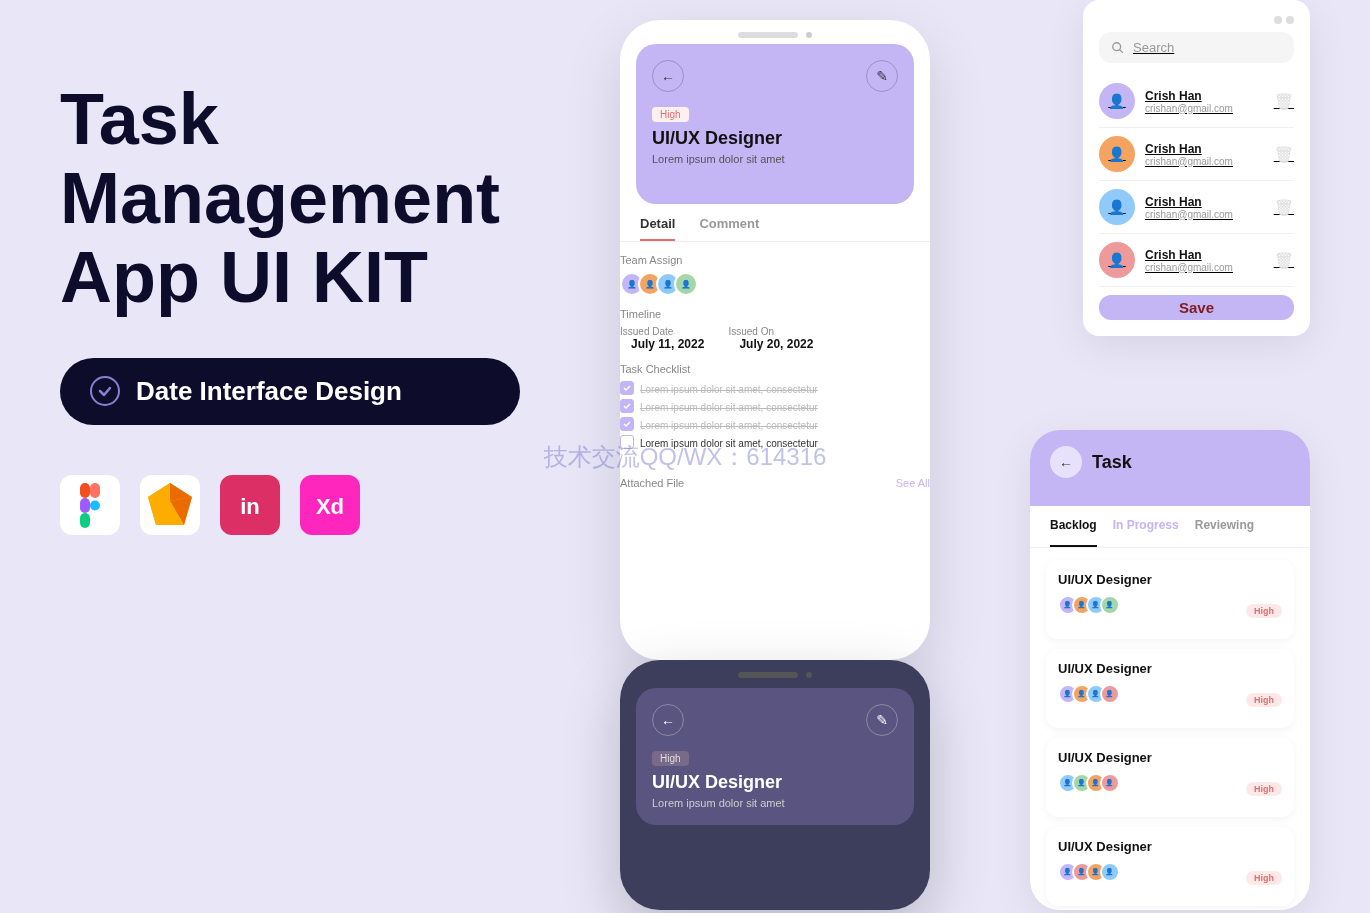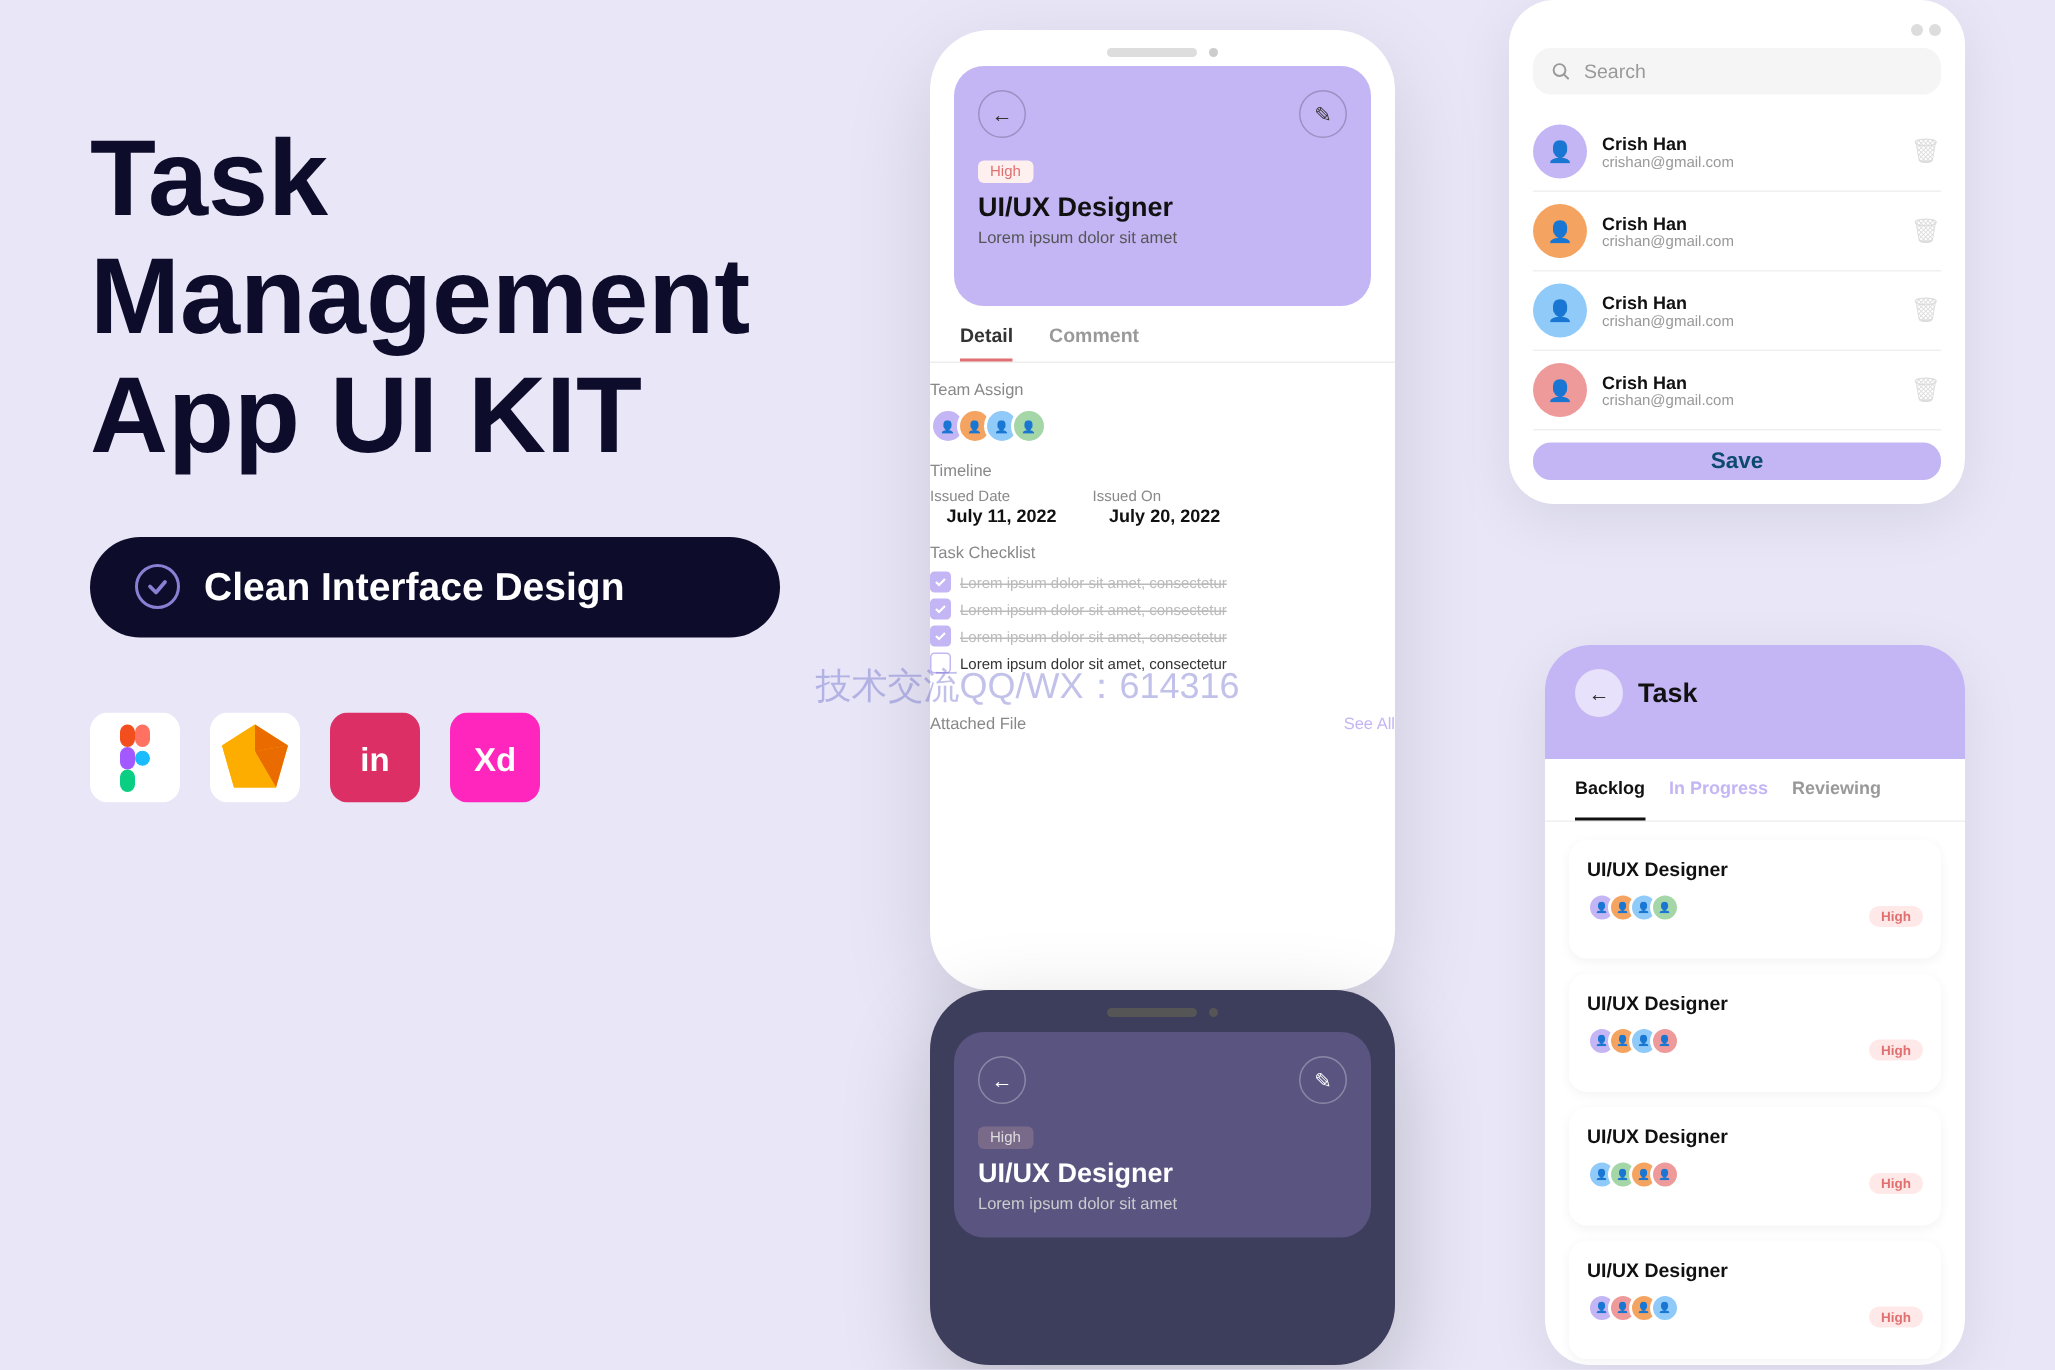--- a/index.html
+++ b/index.html
@@ -307,26 +307,27 @@
       border-radius: 20px;
       padding: 16px;
       margin-top: 4px;
     }
 
     
     .contacts-panel {
       position: absolute;
       right: 60px;
       top: 0;
-      width: 304px;
+      width: 227px;
       background: white;
-      border-radius: 30px;
+      border-radius: 16px;
       box-shadow: 0 10px 40px rgba(0,0,0,0.08);
       padding: 16px;
       overflow: hidden;
+      text-decoration: underline;
     }
 
     .contacts-top-bar {
       display: flex;
       justify-content: flex-end;
       margin-bottom: 8px;
     }
 
     .contacts-dots {
       display: flex;
@@ -398,21 +399,21 @@
     }
 
     .delete-icon {
       color: #ddd;
       font-size: 16px;
       cursor: pointer;
     }
 
     .save-btn {
       background: #C4B5F4;
-      color: #0c4a6e;
+      color: #7f1d1d;
       border: none;
       border-radius: 12px;
       padding: 4px;
       width: 100%;
       font-size: 15px;
       font-weight: 600;
       cursor: pointer;
       margin-top: 8px;
     }
 
@@ -534,21 +535,21 @@
     <span>Management</span><br>
     <span>App UI KIT</span>
   </h1>
 
   <div class="feature-btn">
     <div class="check-circle">
       <svg viewBox="0 0 16 16" fill="none">
         <path d="M3 8l4 4 6-7" stroke="#8B7FD4" stroke-width="2.5" stroke-linecap="round" stroke-linejoin="round"></path>
       </svg>
     </div>
-    <span class="feature-text">Clean Interface Design</span>
+    <span class="feature-text">Date Interface Design</span>
   </div>
 
 
   <div class="tools-row">
 
     <div>
       <svg class="figma-icon" viewBox="0 0 60 60" xmlns="http://www.w3.org/2000/svg">
         <rect width="60" height="60" rx="12" fill="white"></rect>
         <rect x="20" y="8" width="10" height="15" rx="5" fill="#F24E1E"></rect>
         <rect x="30" y="8" width="10" height="15" rx="5" fill="#FF7262"></rect>

